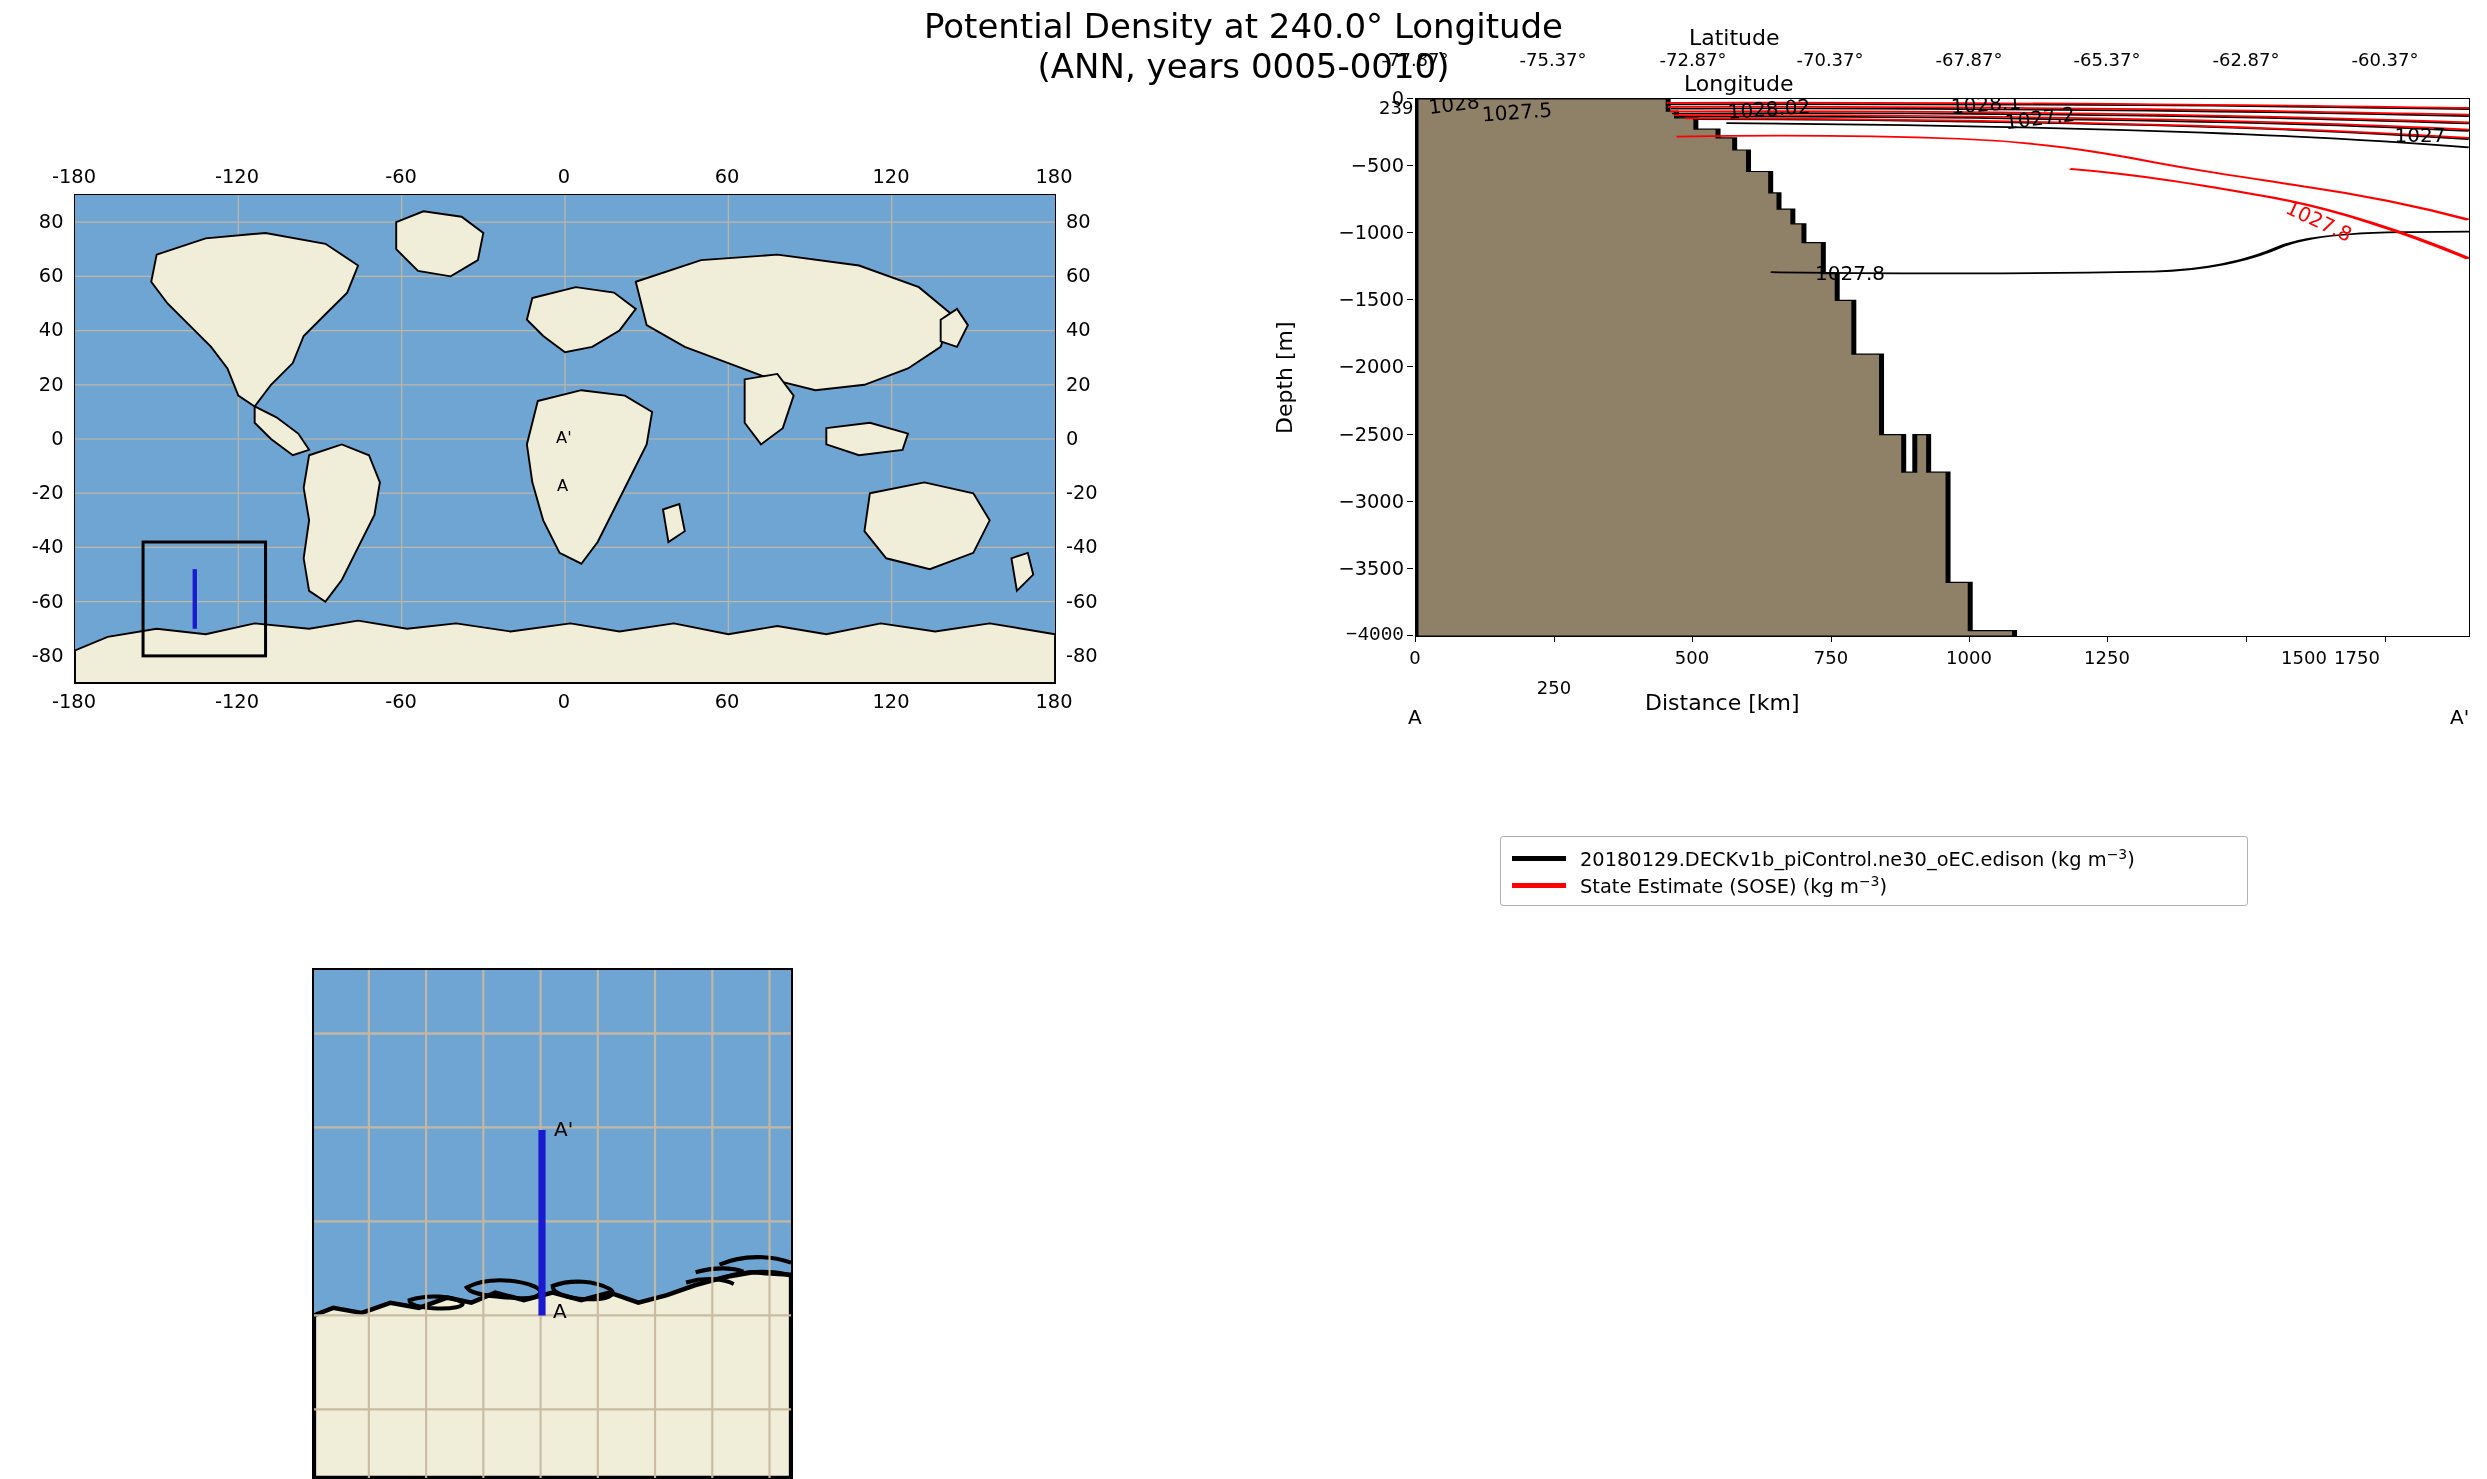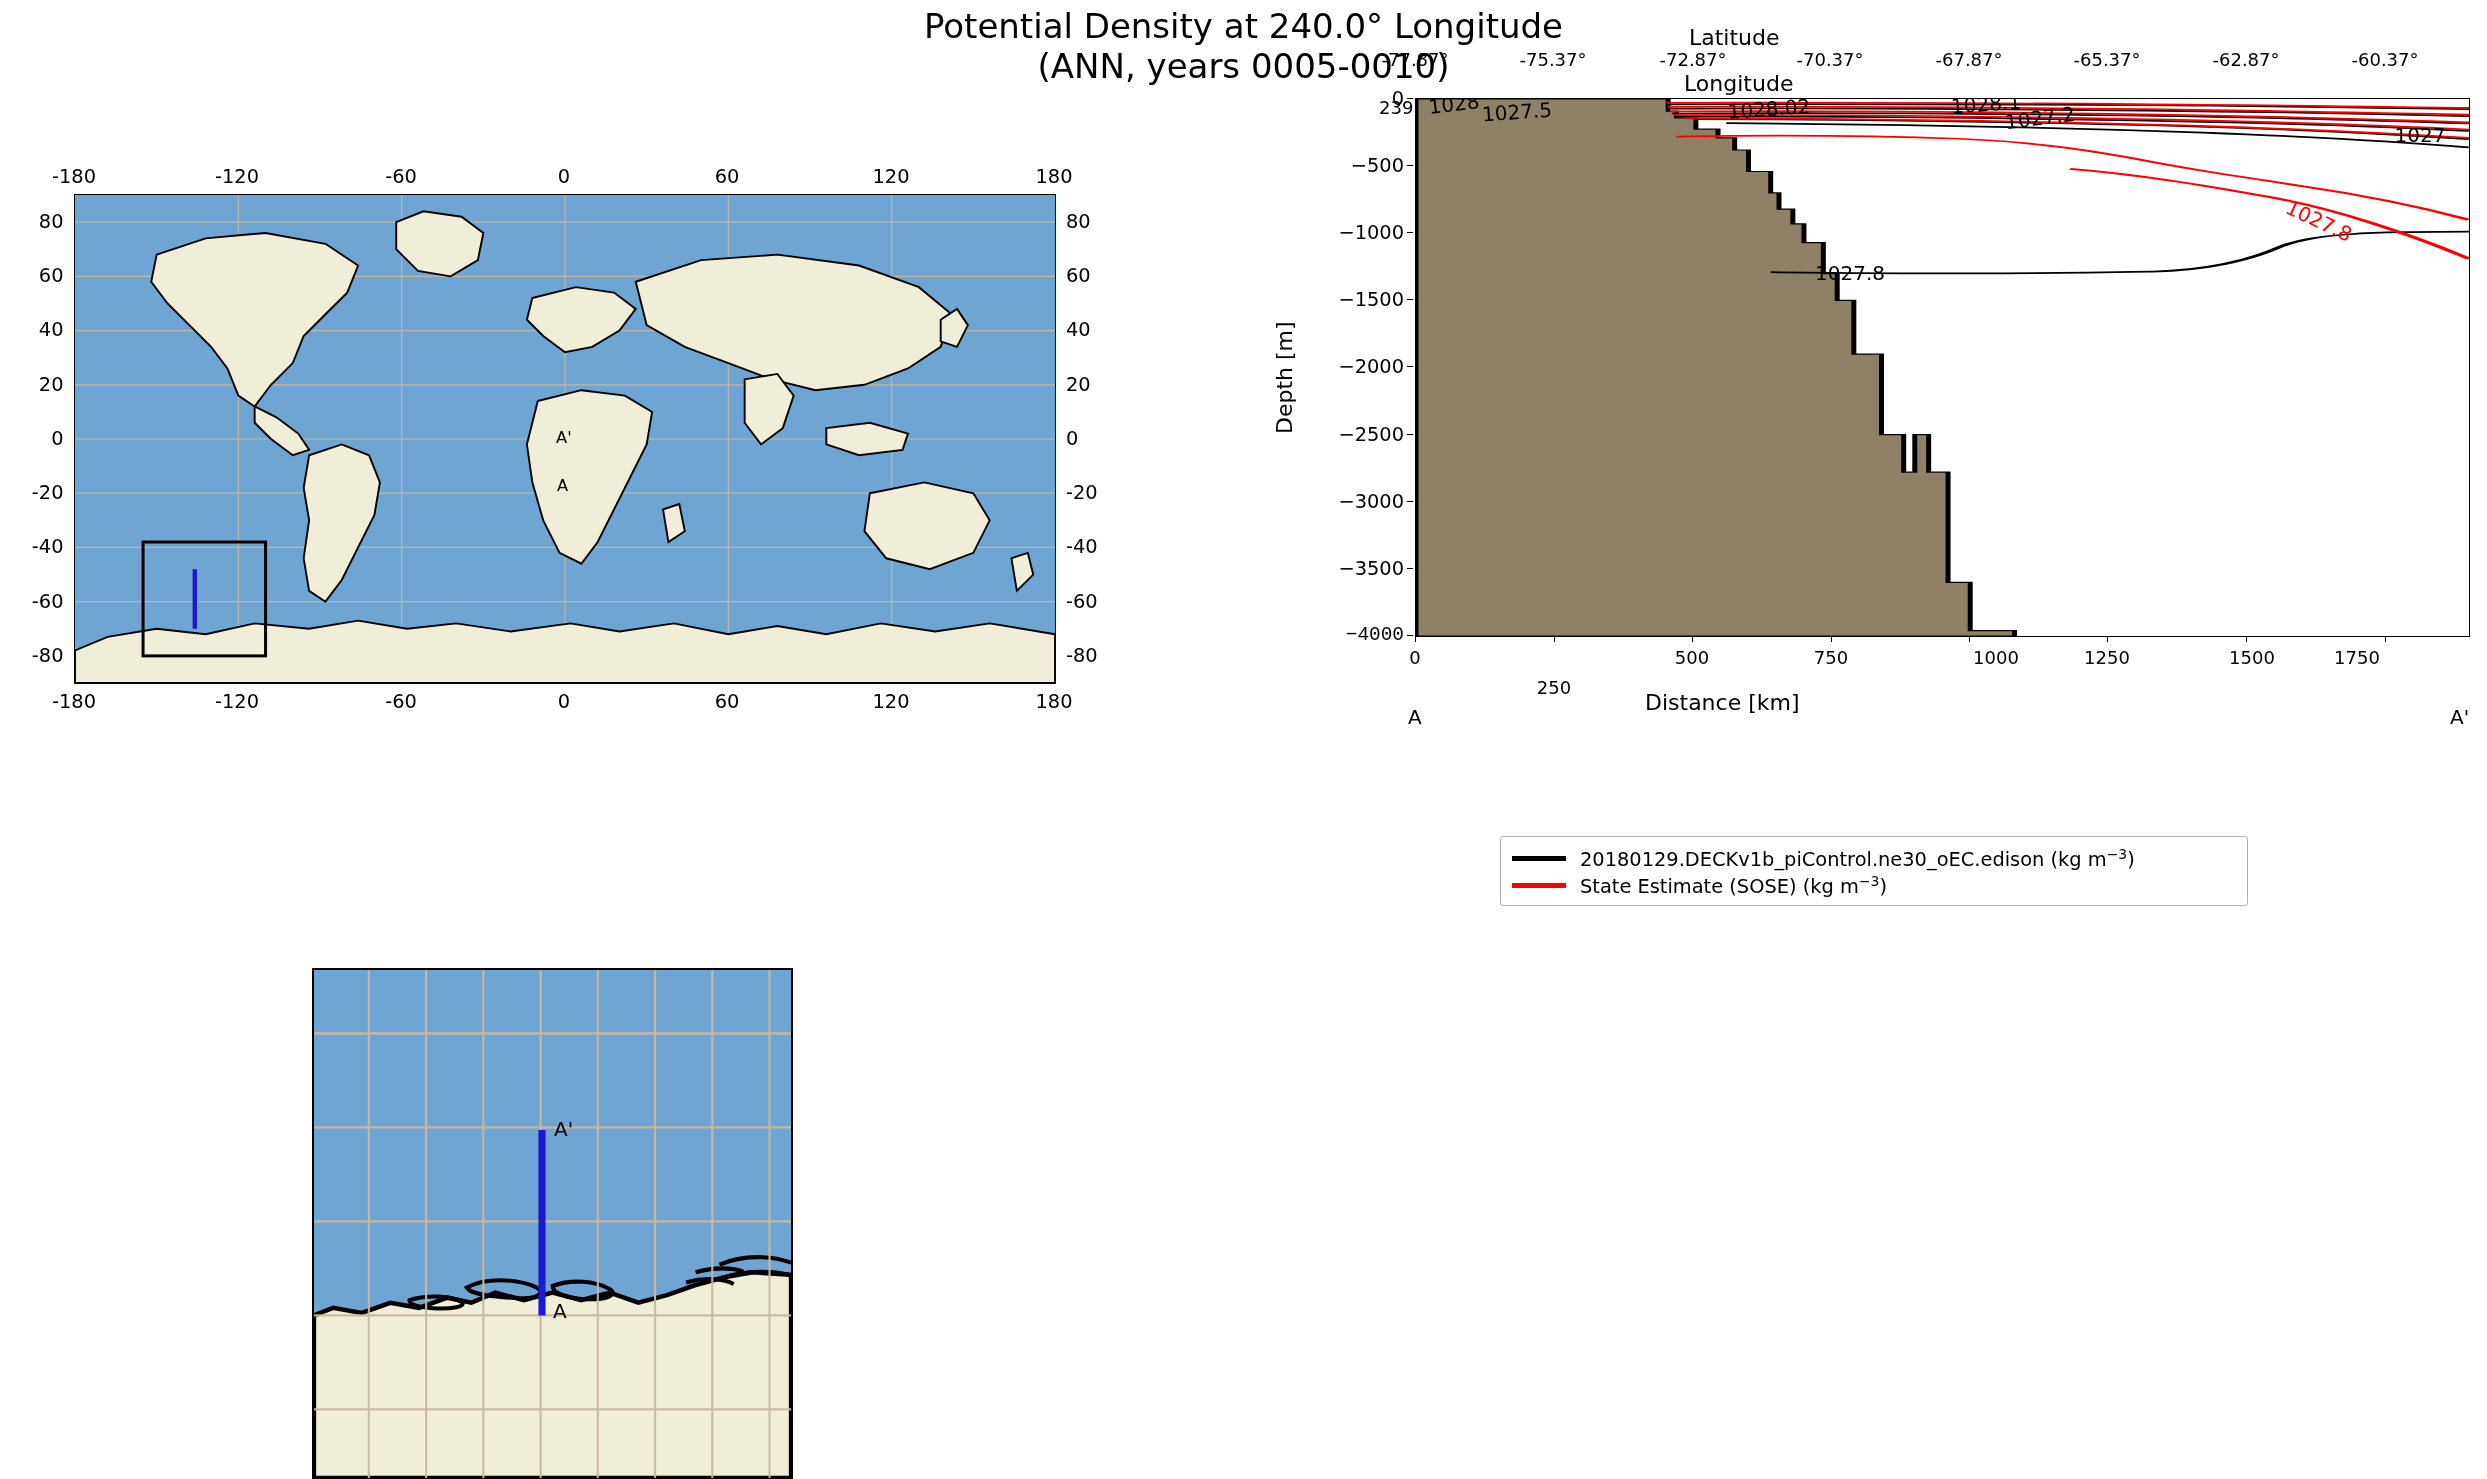--- a/index.html
+++ b/index.html
@@ -271,23 +271,23 @@
     <div class="tick tick-b" style="left:806px;top:613px;"></div>
     <div class="tick tick-b" style="left:944px;top:613px;"></div>
     <div class="tick tick-b" style="left:1083px;top:613px;"></div>
     <div class="tick tick-b" style="left:1222px;top:613px;"></div>
   </div>
   <div>
     <span class="tlab" style="left:252px;top:624px;">0</span>
     <span class="tlab" style="left:391px;top:624px;margin-top:30px;">250</span>
     <span class="tlab" style="left:529px;top:624px;">500</span>
     <span class="tlab" style="left:668px;top:624px;">750</span>
-    <span class="tlab" style="left:833px;top:624px;text-align:center;">1000</span>
+    <span class="tlab" style="left:806px;top:624px;text-align:center;">1000</span>
     <span class="tlab" style="left:944px;top:624px;">1250</span>
-    <span class="tlab" style="left:1089px;top:624px;text-align:right;">1500</span>
+    <span class="tlab" style="left:1141px;top:624px;text-align:right;">1500</span>
     <span class="tlab" style="left:1156px;top:624px;margin-left:38px;">1750</span>
   </div>
 
   <div class="axtitle" style="left:482px;top:655px;margin-top:12px;">Distance [km]</div>
   <span class="ptlabel" style="left:245px;top:682px;">A</span>
   <span class="ptlabel" style="left:1287px;top:682px;">A'</span>
 </div>
 
 <div id="legend">
   <div class="leg-row">

